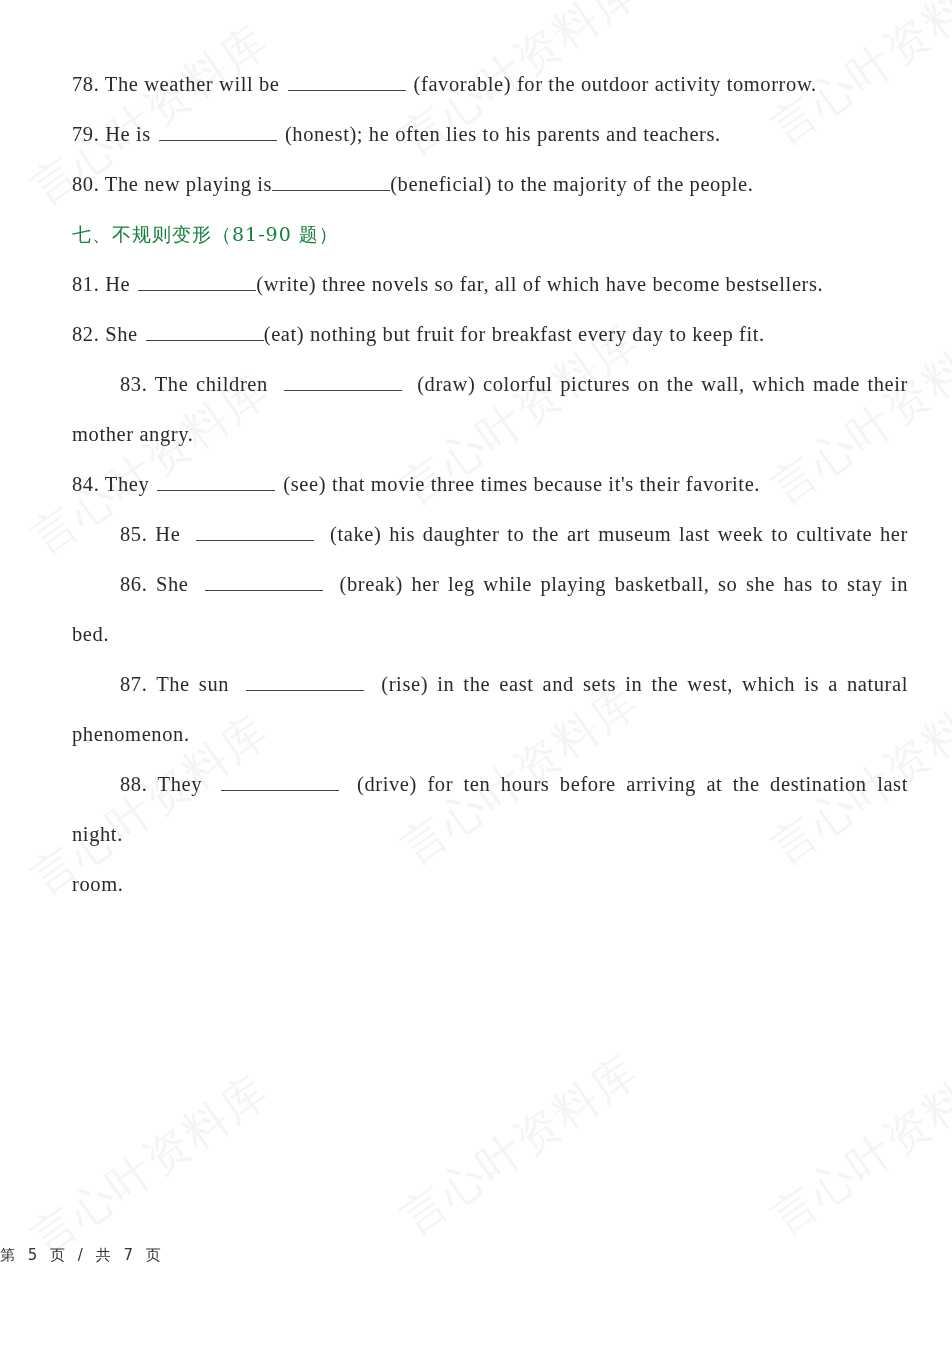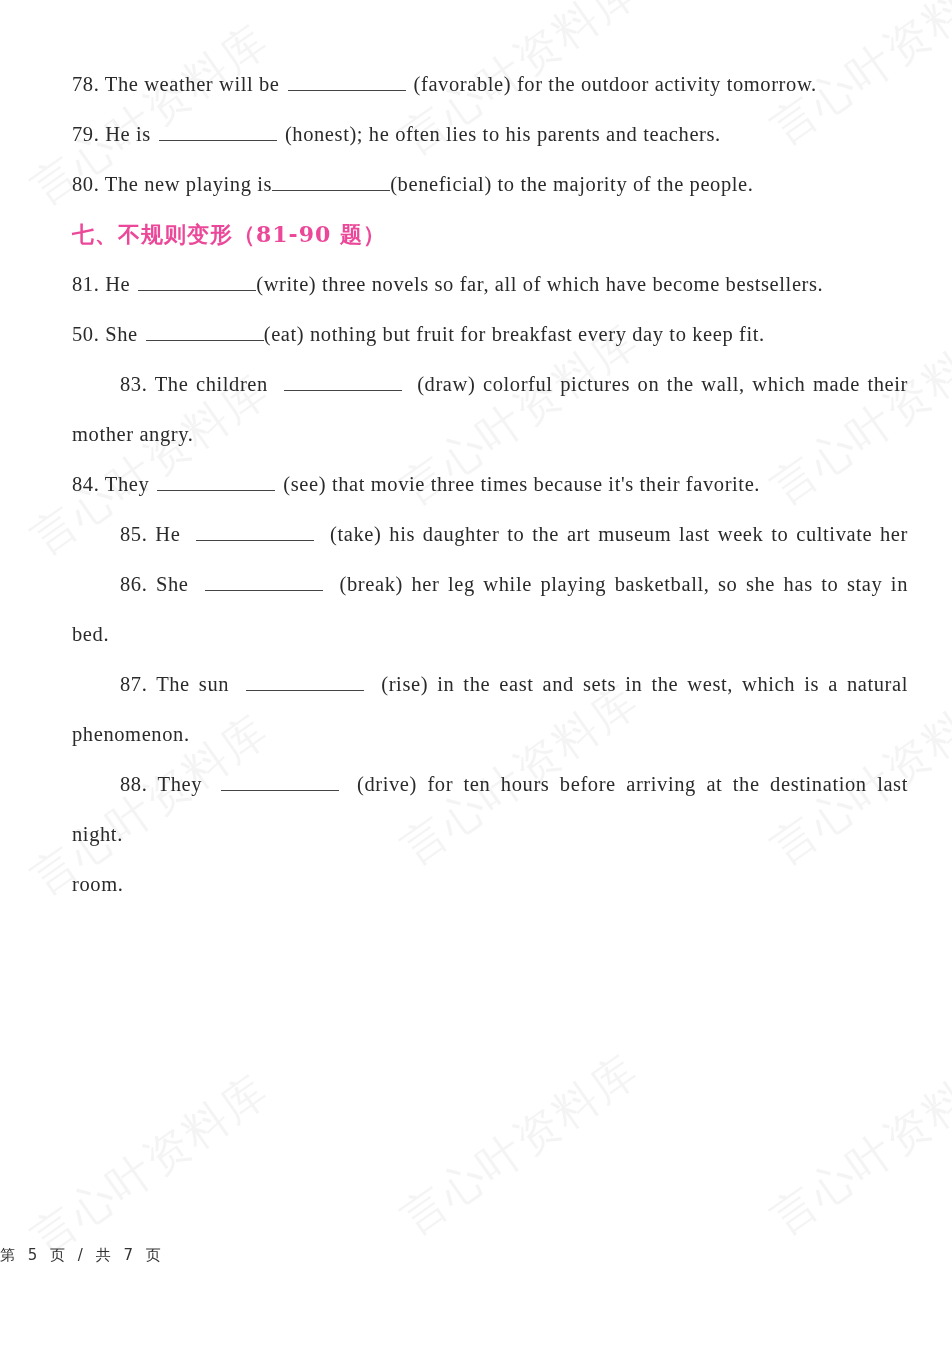--- a/index.html
+++ b/index.html
@@ -55,25 +55,24 @@
     display: inline-block;
     width: 118px;
     border-bottom: 1.2px solid #444;
     height: 20px;
     vertical-align: baseline;
     margin: 0 8px 0 8px;
   }
   .blank.tight-left { margin-left: 0; }
   .blank.tight-right { margin-right: 0; }
   .heading {
-    color: #ec4899;
+    color: #15803d;
     font-family: "DejaVu Serif", "Liberation Serif", serif;
-    font-size: 22px;
+    font-size: 19px;
     letter-spacing: 1px;
-    font-weight: bold;
   }
   .footer {
     position: absolute;
     left: 0;
     width: 952px;
     top: 1246px;
     text-align: left;
     font-family: "DejaVu Sans", sans-serif;
     font-size: 15px;
     color: #333;
@@ -116,21 +115,21 @@
     </div>
 
     <div class="line heading">七、不规则变形（81-90 题）</div>
 
     <div class="line">
       <span>81.</span>
       <span>He</span><span class="blank tight-right"></span><span>(write) three novels so far, all of which have become bestsellers.</span>
     </div>
 
     <div class="line">
-      <span>50.</span>
+      <span>82.</span>
       <span>She</span><span class="blank tight-right"></span><span>(eat) nothing but fruit for breakfast every day to keep fit.</span>
     </div>
 
     <div class="line justify">
       <span>83.</span>
       <span>The children</span> <span class="blank"></span> <span>(draw) colorful pictures on the wall, which made their</span>
     </div>
     <div class="line">mother angry.</div>
 
     <div class="line">

